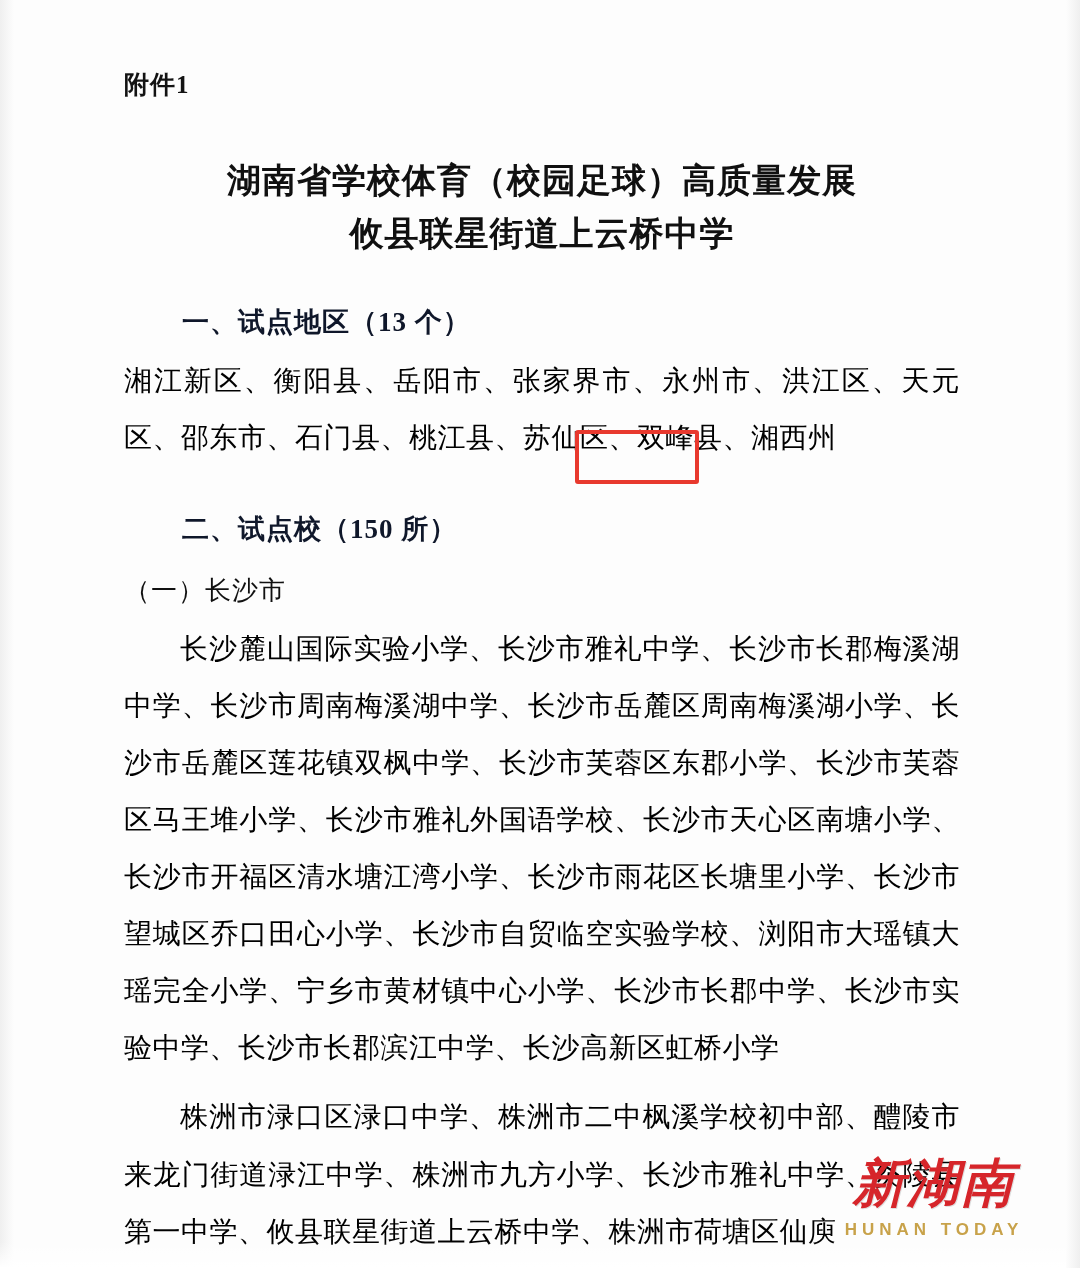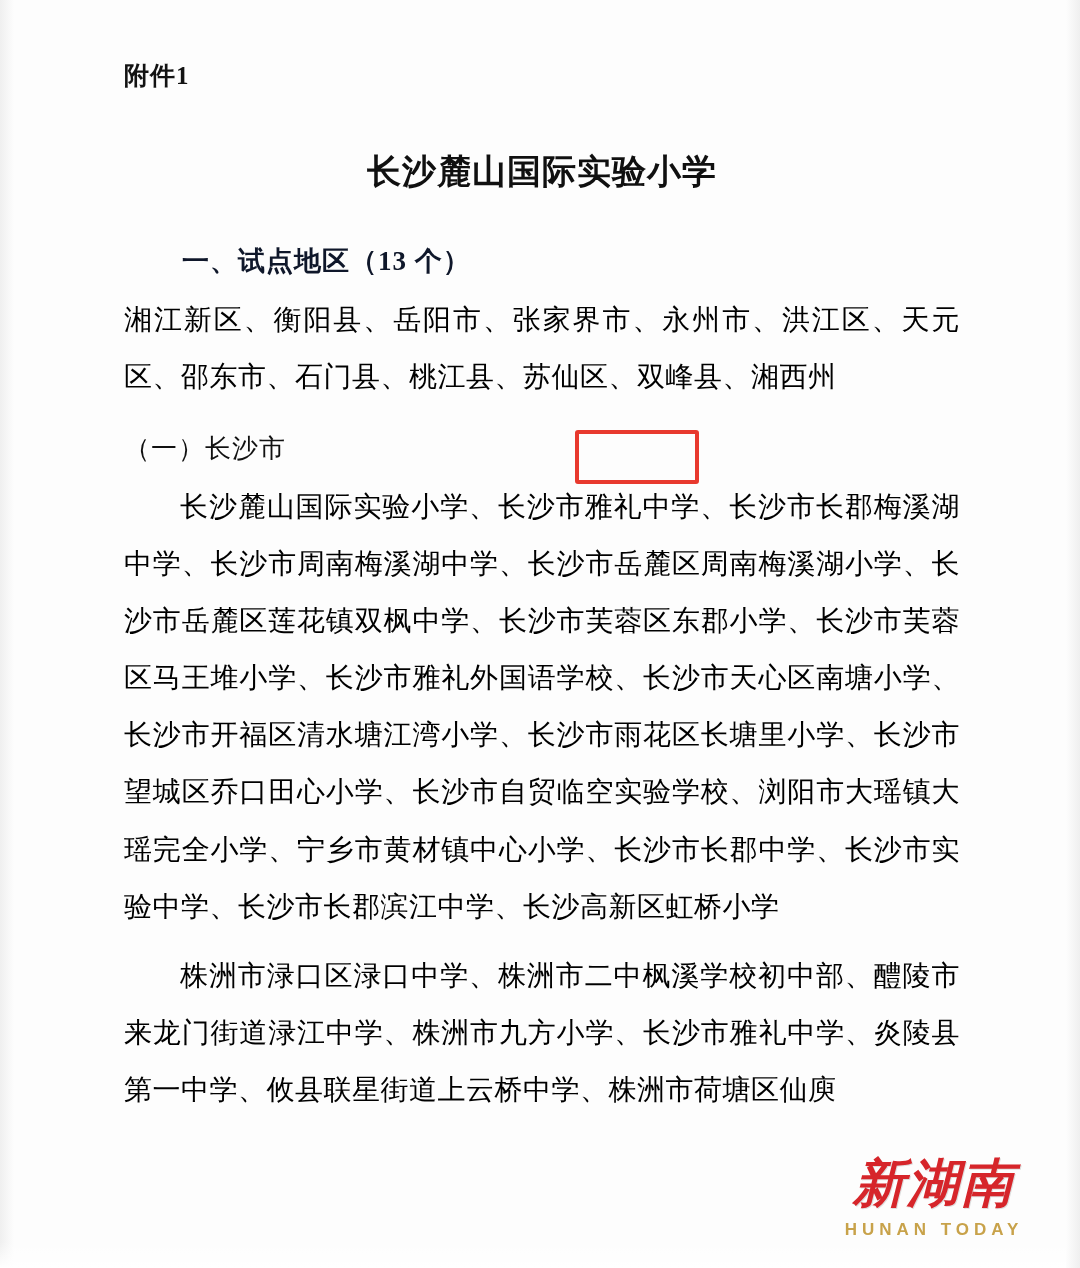--- a/index.html
+++ b/index.html
@@ -36,21 +36,21 @@
     position: absolute;
     right: 0; top: 0; bottom: 0;
     width: 14px;
     background: linear-gradient(to left, #efefef, #fdfdfd);
     pointer-events: none;
   }
 
   .content {
     position: absolute;
     left: 124px;
-    top: 3px;
+    top: 12px;
     width: 836px;
   }
 
   .attachment-label {
     font-size: 25px;
     font-weight: 700;
     letter-spacing: 1px;
     margin-top: 56px;
     color: #131313;
   }
@@ -151,27 +151,29 @@
 </head>
 <body>
 
 <div class="page">
 
   <div class="content">
 
     <div class="attachment-label">附件1</div>
 
     <div class="doc-title">
-      <span class="line2">长沙麓山国际实验小学</span>
+      <span class="line1">湖南省学校体育（校园足球）高质量发展</span>
+      <span class="line2">攸县联星街道上云桥中学</span>
     </div>
 
     <div class="section-heading">一、试点地区（13 个）</div>
 
     <div class="para">湘江新区、衡阳县、岳阳市、张家界市、永州市、洪江区、天元区、邵东市、石门县、桃江县、苏仙区、双峰县、湘西州</div>
 
+    <div class="section-heading">二、试点校（150 所）</div>
 
     <div class="sub-heading">（一）长沙市</div>
 
     <div class="para indent">长沙麓山国际实验小学、长沙市雅礼中学、长沙市长郡梅溪湖中学、长沙市周南梅溪湖中学、长沙市岳麓区周南梅溪湖小学、长沙市岳麓区莲花镇双枫中学、长沙市芙蓉区东郡小学、长沙市芙蓉区马王堆小学、长沙市雅礼外国语学校、长沙市天心区南塘小学、长沙市开福区清水塘江湾小学、长沙市雨花区长塘里小学、长沙市望城区乔口田心小学、长沙市自贸临空实验学校、浏阳市大瑶镇大瑶完全小学、宁乡市黄材镇中心小学、长沙市长郡中学、长沙市实验中学、长沙市长郡滨江中学、长沙高新区虹桥小学</div>
 
 
     <div class="para indent">株洲市渌口区渌口中学、株洲市二中枫溪学校初中部、醴陵市来龙门街道渌江中学、株洲市九方小学、长沙市雅礼中学、炎陵县第一中学、攸县联星街道上云桥中学、株洲市荷塘区仙庾</div>
 
   </div>
 

